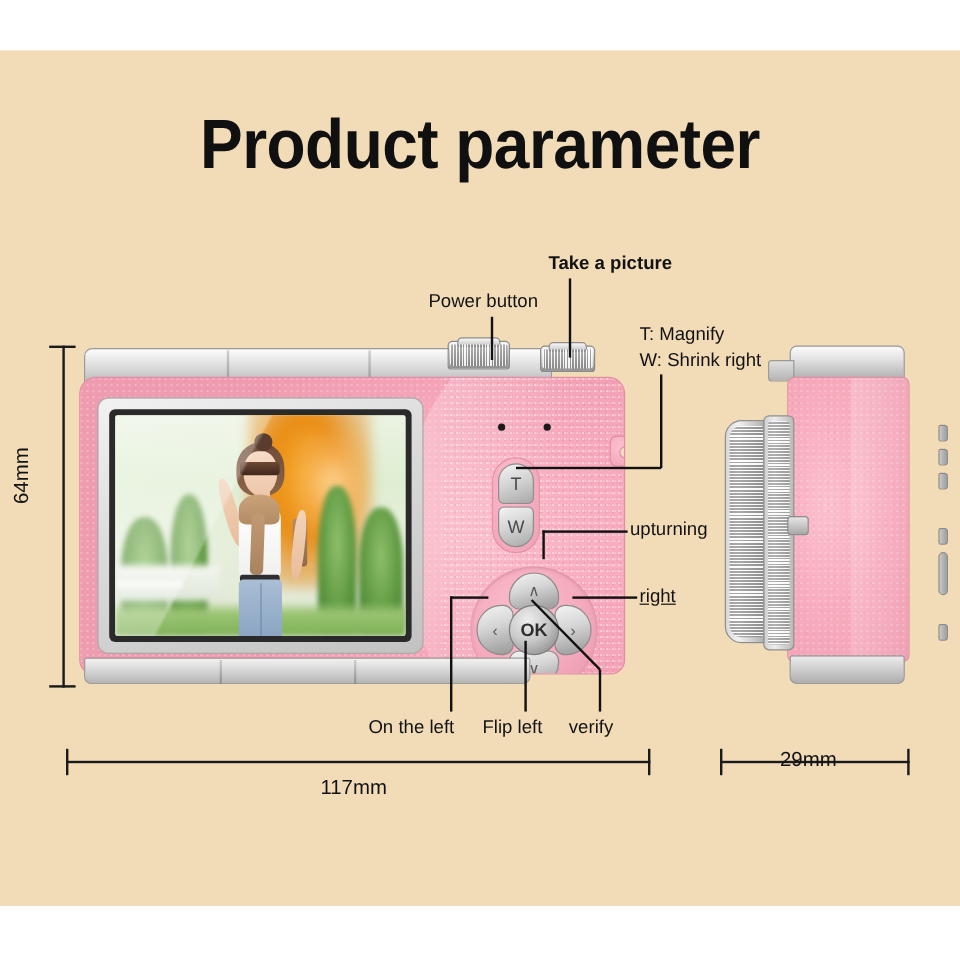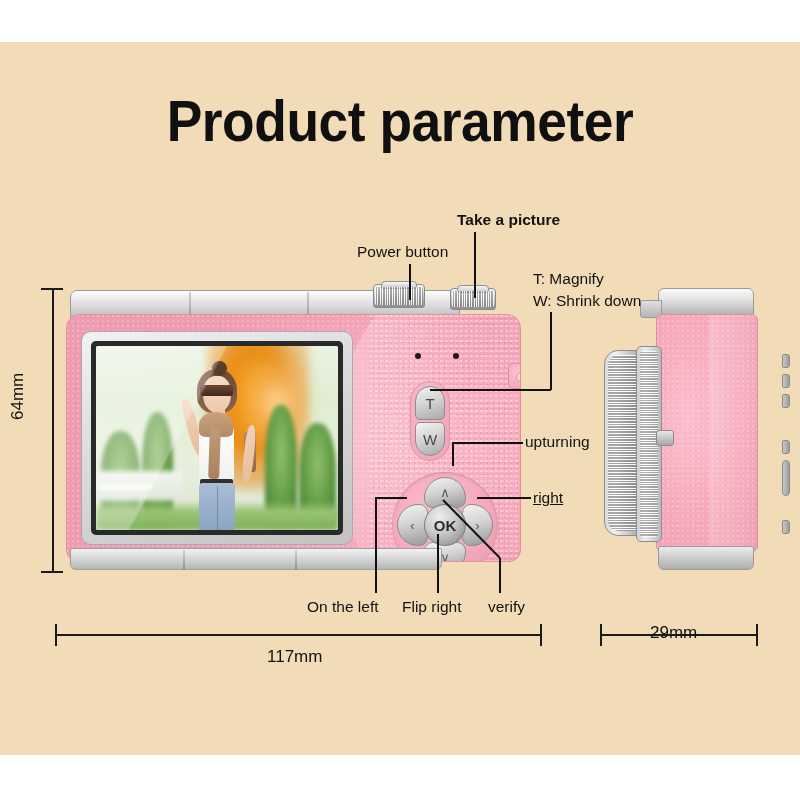--- a/index.html
+++ b/index.html
@@ -532,39 +532,39 @@
     <div class="side-btn" style="top:232px; height:14px;"></div>
   </div>
 
   <div class="ann" style="left:357px; top:243px;">Power button</div>
   <div class="lead-v" style="left:409px; top:264px; height:36px;"></div>
 
   <div class="ann" style="left:457px; top:211px;font-weight:bold;">Take a picture</div>
   <div class="lead-v" style="left:474px; top:232px; height:66px;"></div>
 
   <div class="ann" style="left:533px; top:270px;">T: Magnify</div>
-  <div class="ann" style="left:533px; top:292px;">W: Shrink down</div>
+  <div class="ann" style="left:533px; top:292px;">W: Shrink right</div>
   <div class="lead-v" style="left:550px; top:312px; height:78px;"></div>
   <div class="lead-h" style="left:430px; top:389px; width:121px;"></div>
 
   <div class="ann" style="left:525px; top:433px;">upturning</div>
   <div class="lead-h" style="left:452px; top:442px; width:71px;"></div>
   <div class="lead-v" style="left:452px; top:442px; height:24px;"></div>
 
   <div class="ann" style="left:533px; top:489px;text-decoration:underline;">right</div>
   <div class="lead-h" style="left:477px; top:497px; width:54px;"></div>
 
   <div class="ann" style="left:307px; top:598px;">On the left</div>
   <div class="lead-h" style="left:375px; top:497px; width:32px;"></div>
   <div class="lead-v" style="left:375px; top:497px; height:96px;"></div>
 
-  <div class="ann" style="left:402px; top:598px;">Flip right</div>
+  <div class="ann" style="left:402px; top:598px;">Flip left</div>
   <div class="lead-v" style="left:437px; top:534px; height:59px;"></div>
 
-  <div class="ann" style="left:488px; top:598px;">verify</div>
+  <div class="ann" style="left:474px; top:598px;">verify</div>
   <svg style="position:absolute; left:420px; top:490px; width:110px; height:105px; overflow:visible;">
     <line x1="23" y1="10" x2="80" y2="68" stroke="#111" stroke-width="2"></line>
     <line x1="80" y1="68" x2="80" y2="103" stroke="#111" stroke-width="2"></line>
   </svg>
 
   <div class="dim-line-v" style="left:52px; top:288px; height:285px;"></div>
   <div class="dim-tick-h" style="left:41px; top:288px;"></div>
   <div class="dim-tick-h" style="left:41px; top:571px;"></div>
   <div class="dim-label" style="left:8px; top:420px; transform: rotate(-90deg); transform-origin: left top;">64mm</div>
 

